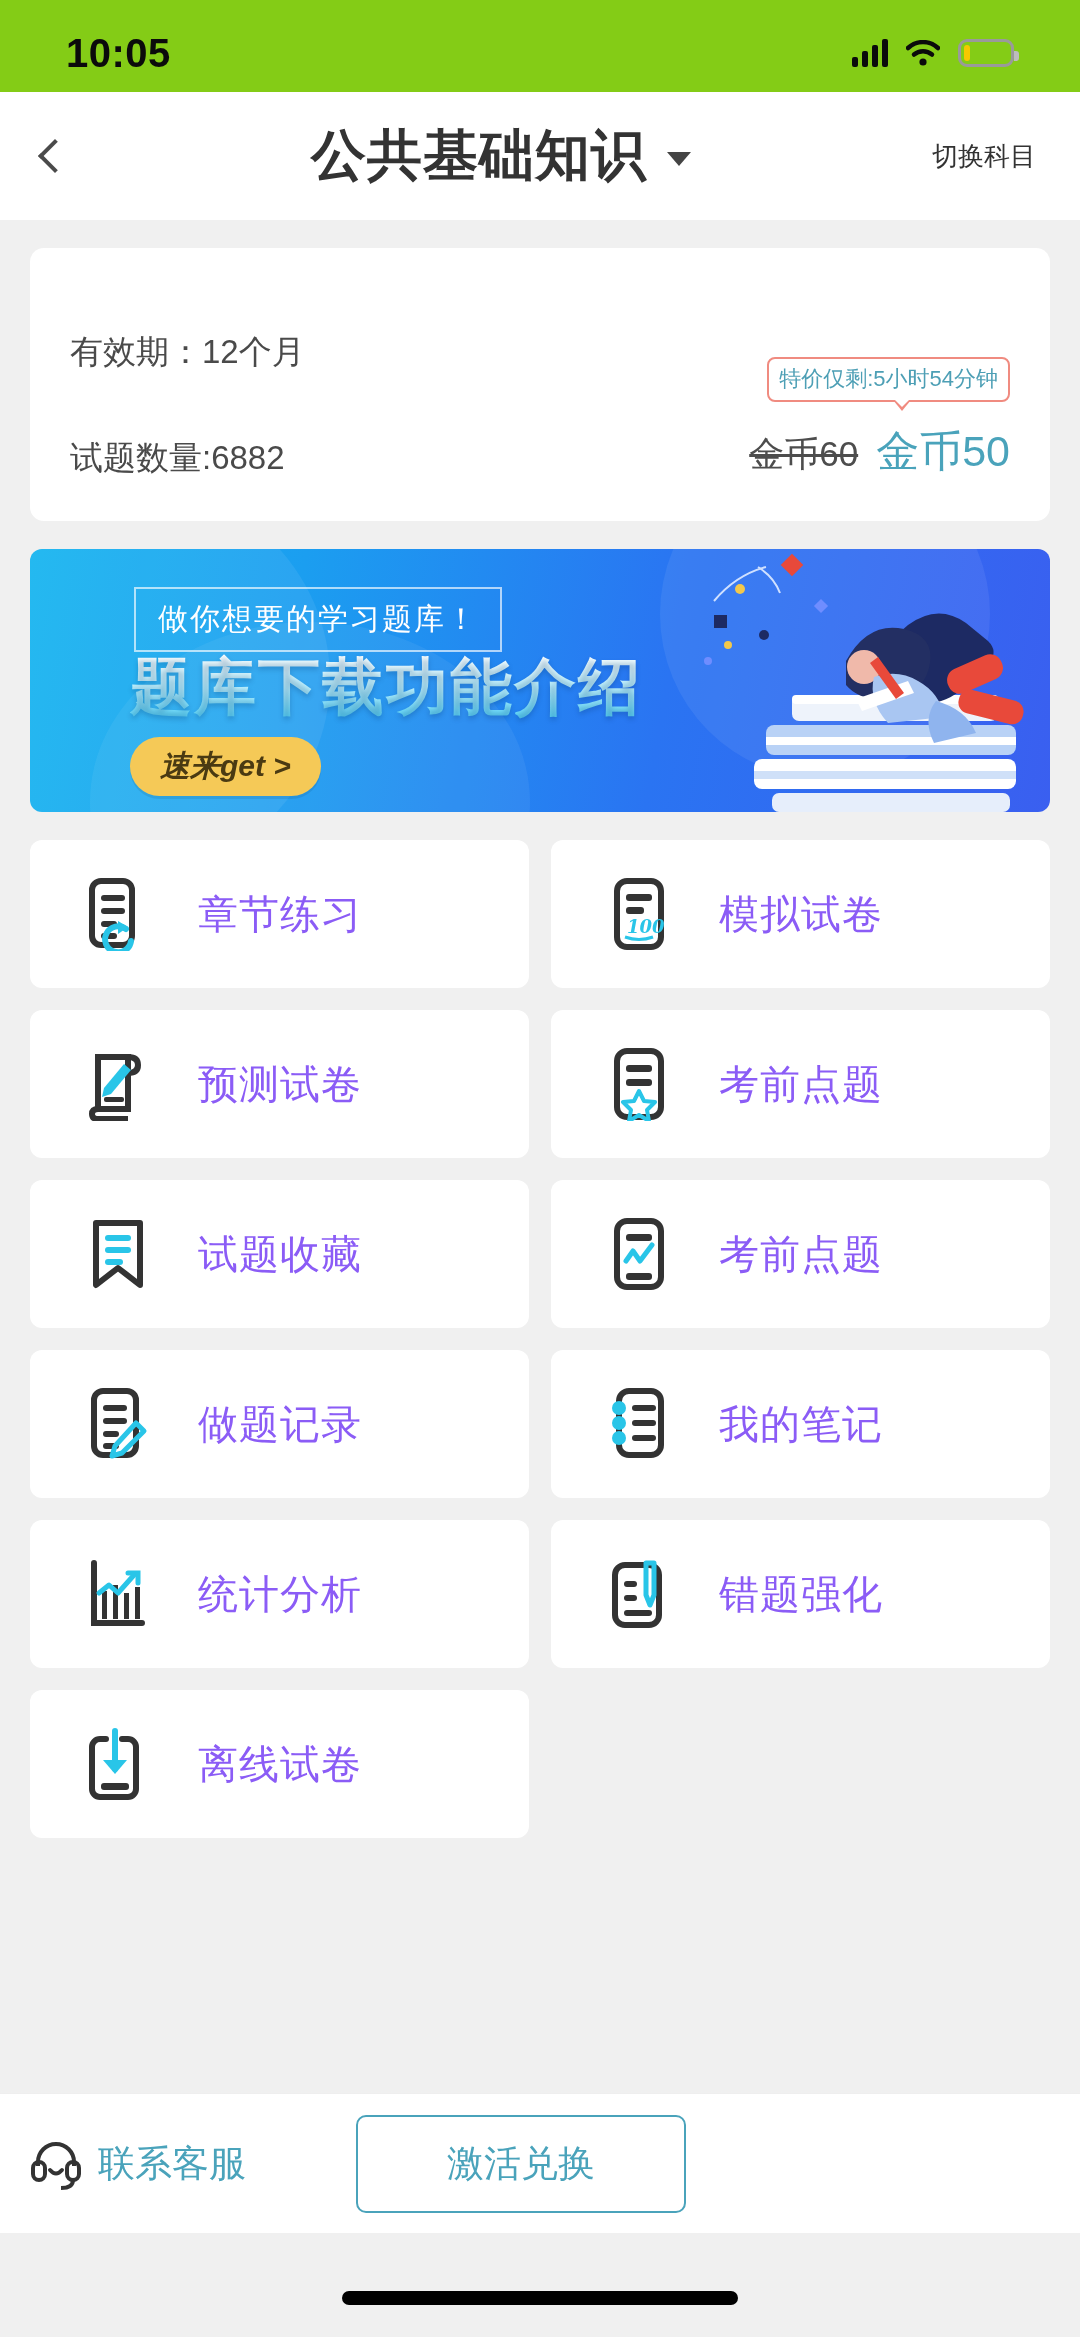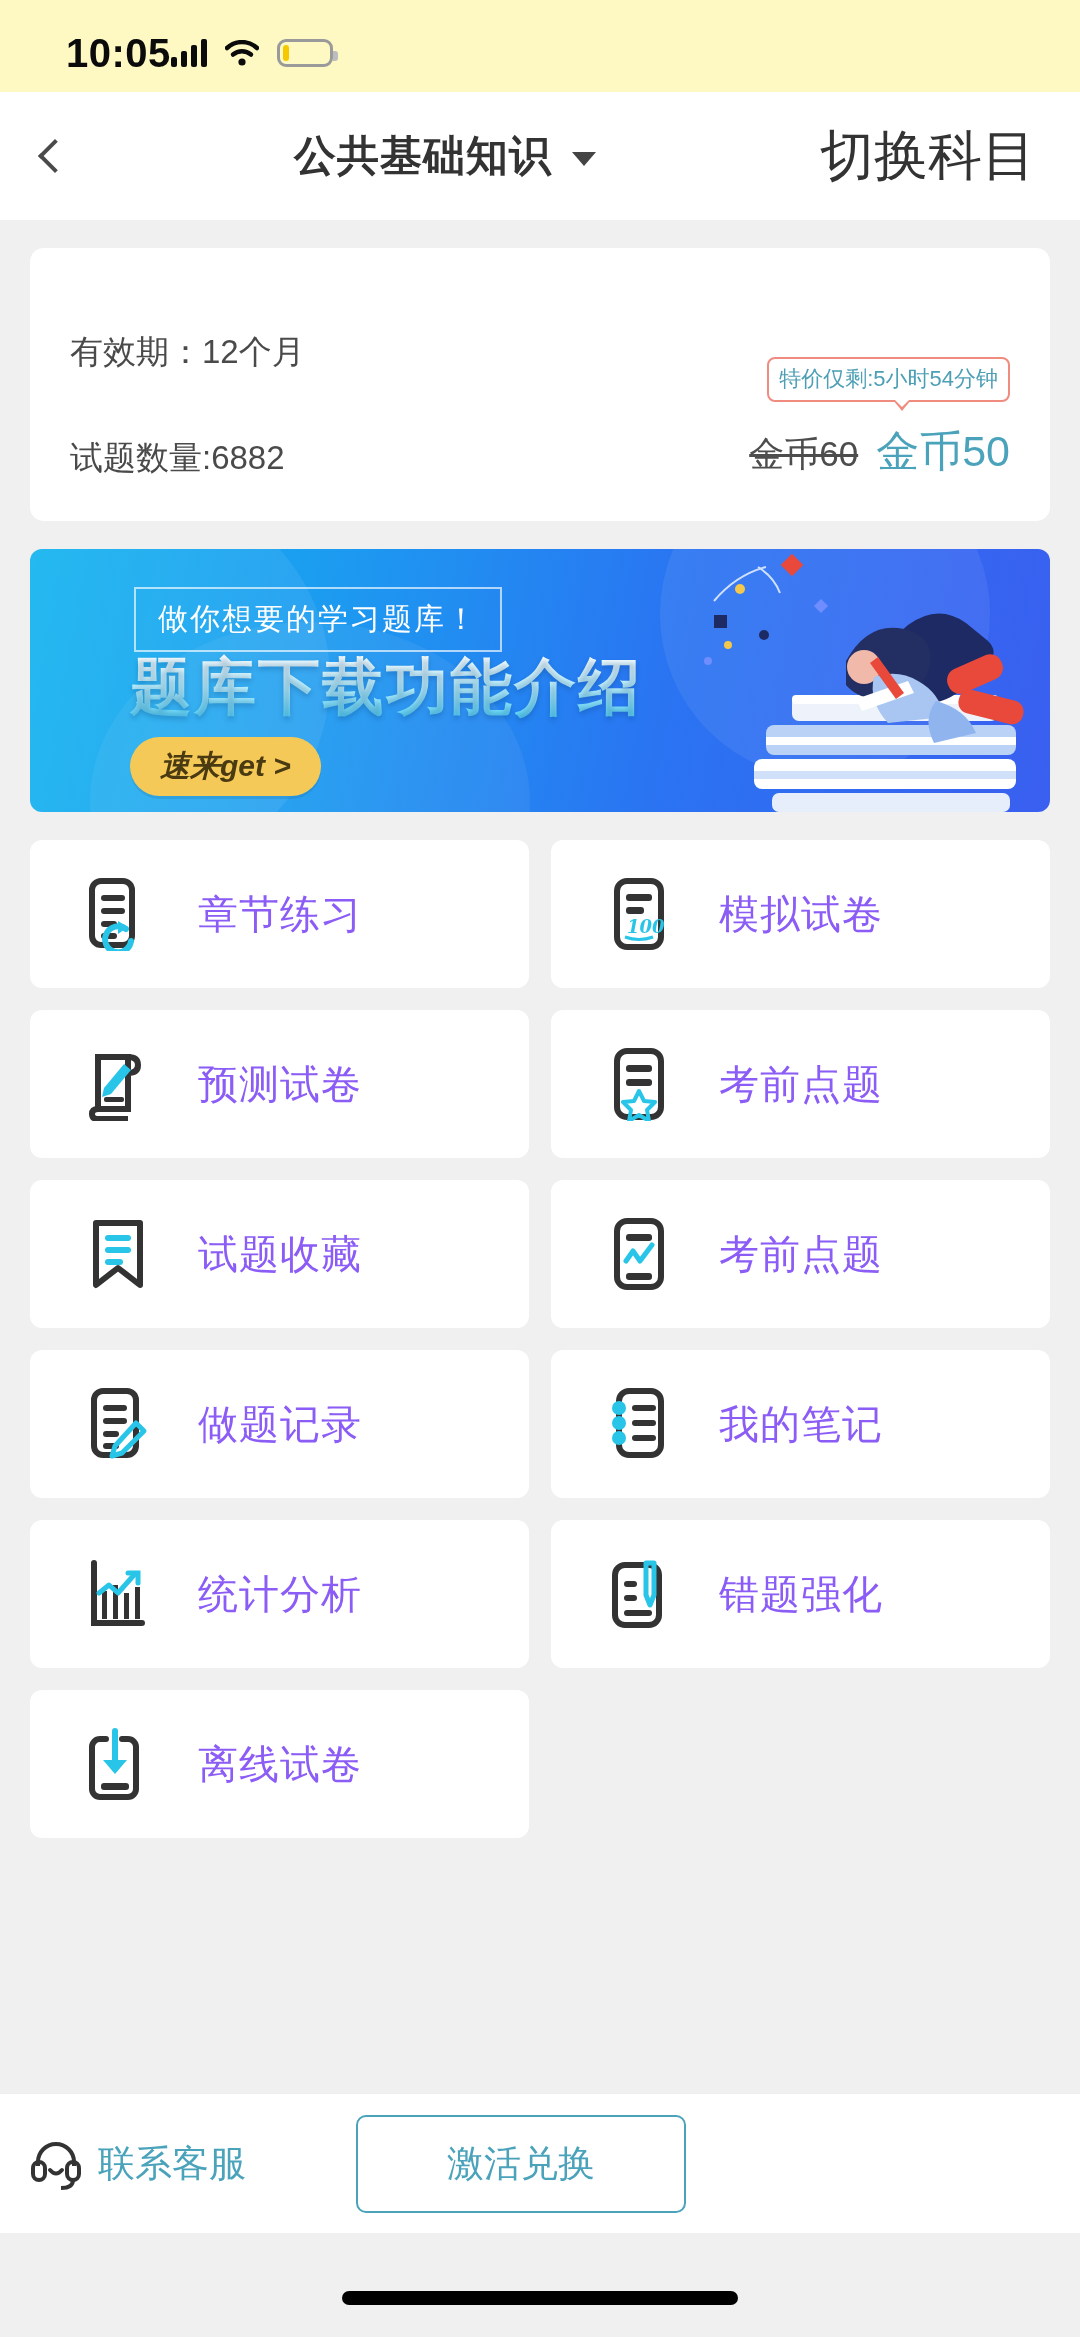--- a/index.html
+++ b/index.html
@@ -7,22 +7,22 @@
   body {
     font-family:"Liberation Sans","DejaVu Sans",sans-serif;
     background:#f0f0f0;
     -webkit-font-smoothing:antialiased;
   }
   .phone { position:relative; width:1080px; height:2337px; background:#f0f0f0; overflow:hidden; }
 
   
   .statusbar {
     position:absolute; top:0; left:0; width:1080px; height:92px;
-    background:#fef9c3; display:flex; align-items:center;
-    padding:14px 66px 0 66px;
+    background:#84cc16; display:flex; align-items:center;
+    justify-content:space-between; padding:14px 66px 0 66px;
   }
   .clock { font-size:40px; font-weight:700; color:#0b0b0b; letter-spacing:0.5px; }
   .status-right { display:flex; align-items:center; gap:18px; }
   .signal { display:flex; align-items:flex-end; gap:4px; height:28px; }
   .signal i { display:block; width:6px; background:#0b0b0b; border-radius:2px; }
   .signal i:nth-child(1){height:10px}
   .signal i:nth-child(2){height:16px}
   .signal i:nth-child(3){height:22px}
   .signal i:nth-child(4){height:28px}
   .wifi { width:34px; height:26px; position:relative; }
@@ -46,27 +46,27 @@
     font-size:0;
   }
   .chev {
     width:24px; height:24px; border-left:4px solid #4a4a4a; border-bottom:4px solid #4a4a4a;
     transform:rotate(45deg); display:block;
   }
   .nav-title-wrap {
     flex:1; display:flex; align-items:center; justify-content:center; gap:20px;
     margin-left:-40px;
   }
-  .nav-title { font-size:42px; font-weight:700; color:#333333; letter-spacing:1px; }
+  .nav-title { font-size:55px; font-weight:700; color:#333333; letter-spacing:1px; }
   .caret {
     width:0;height:0;border-left:12px solid transparent;border-right:12px solid transparent;
     border-top:14px solid #444; margin-top:6px;
   }
   .nav-action {
-    padding-right:44px; font-size:54px; color:#333333; font-weight:400; white-space:nowrap;
+    padding-right:44px; font-size:26px; color:#333333; font-weight:400; white-space:nowrap;
   }
 
   
   .content { position:absolute; top:220px; left:0; width:1080px; bottom:244px; background:#f0f0f0; }
 
   
   .info-card {
     margin:28px 30px 0 30px; background:#ffffff; border-radius:14px;
     padding:46px 40px 40px 40px; position:relative;
   }

